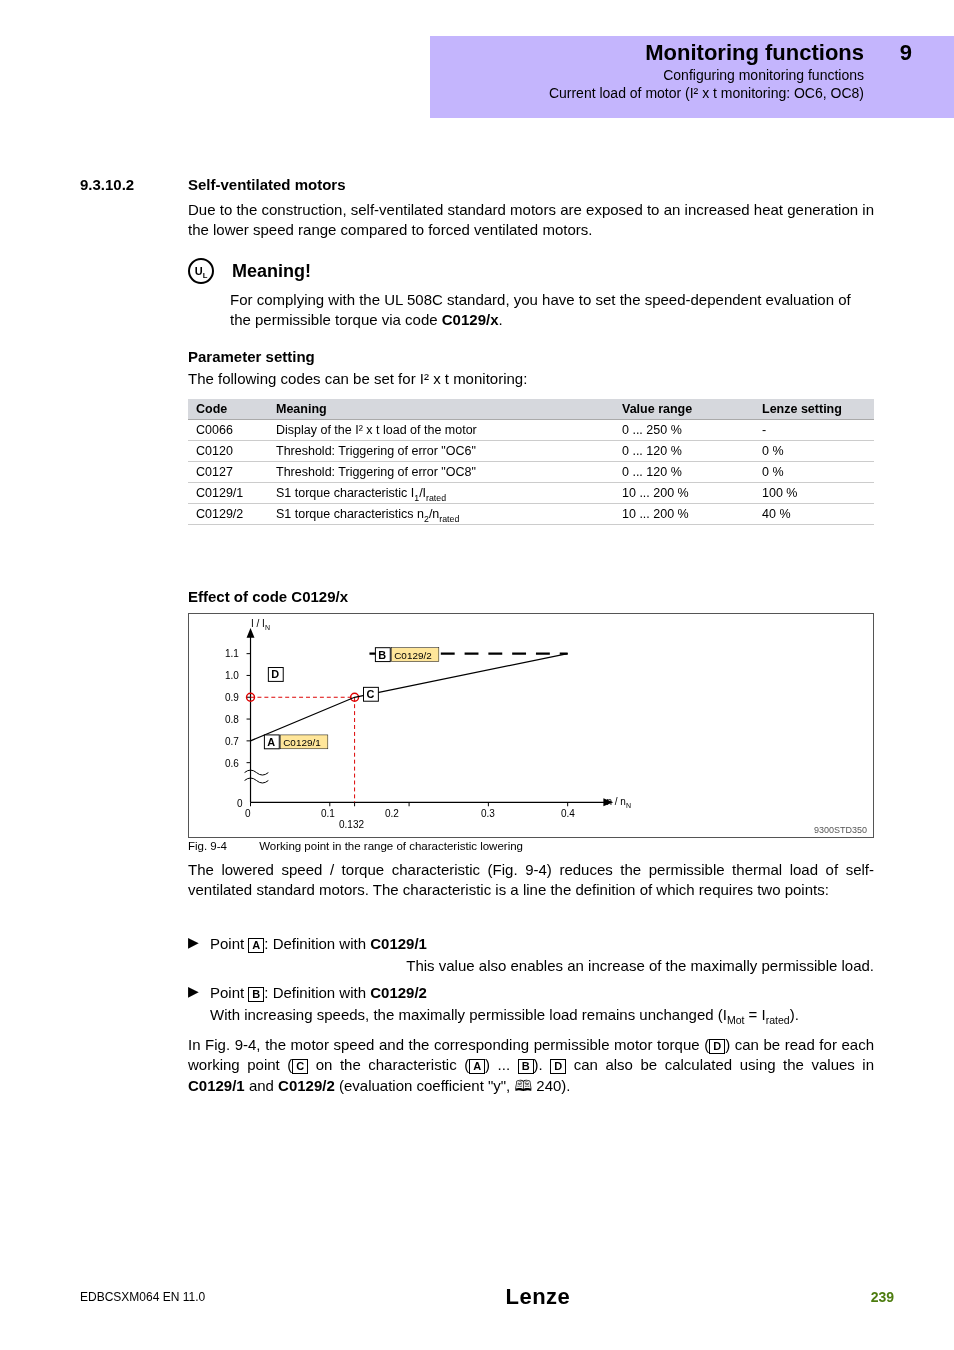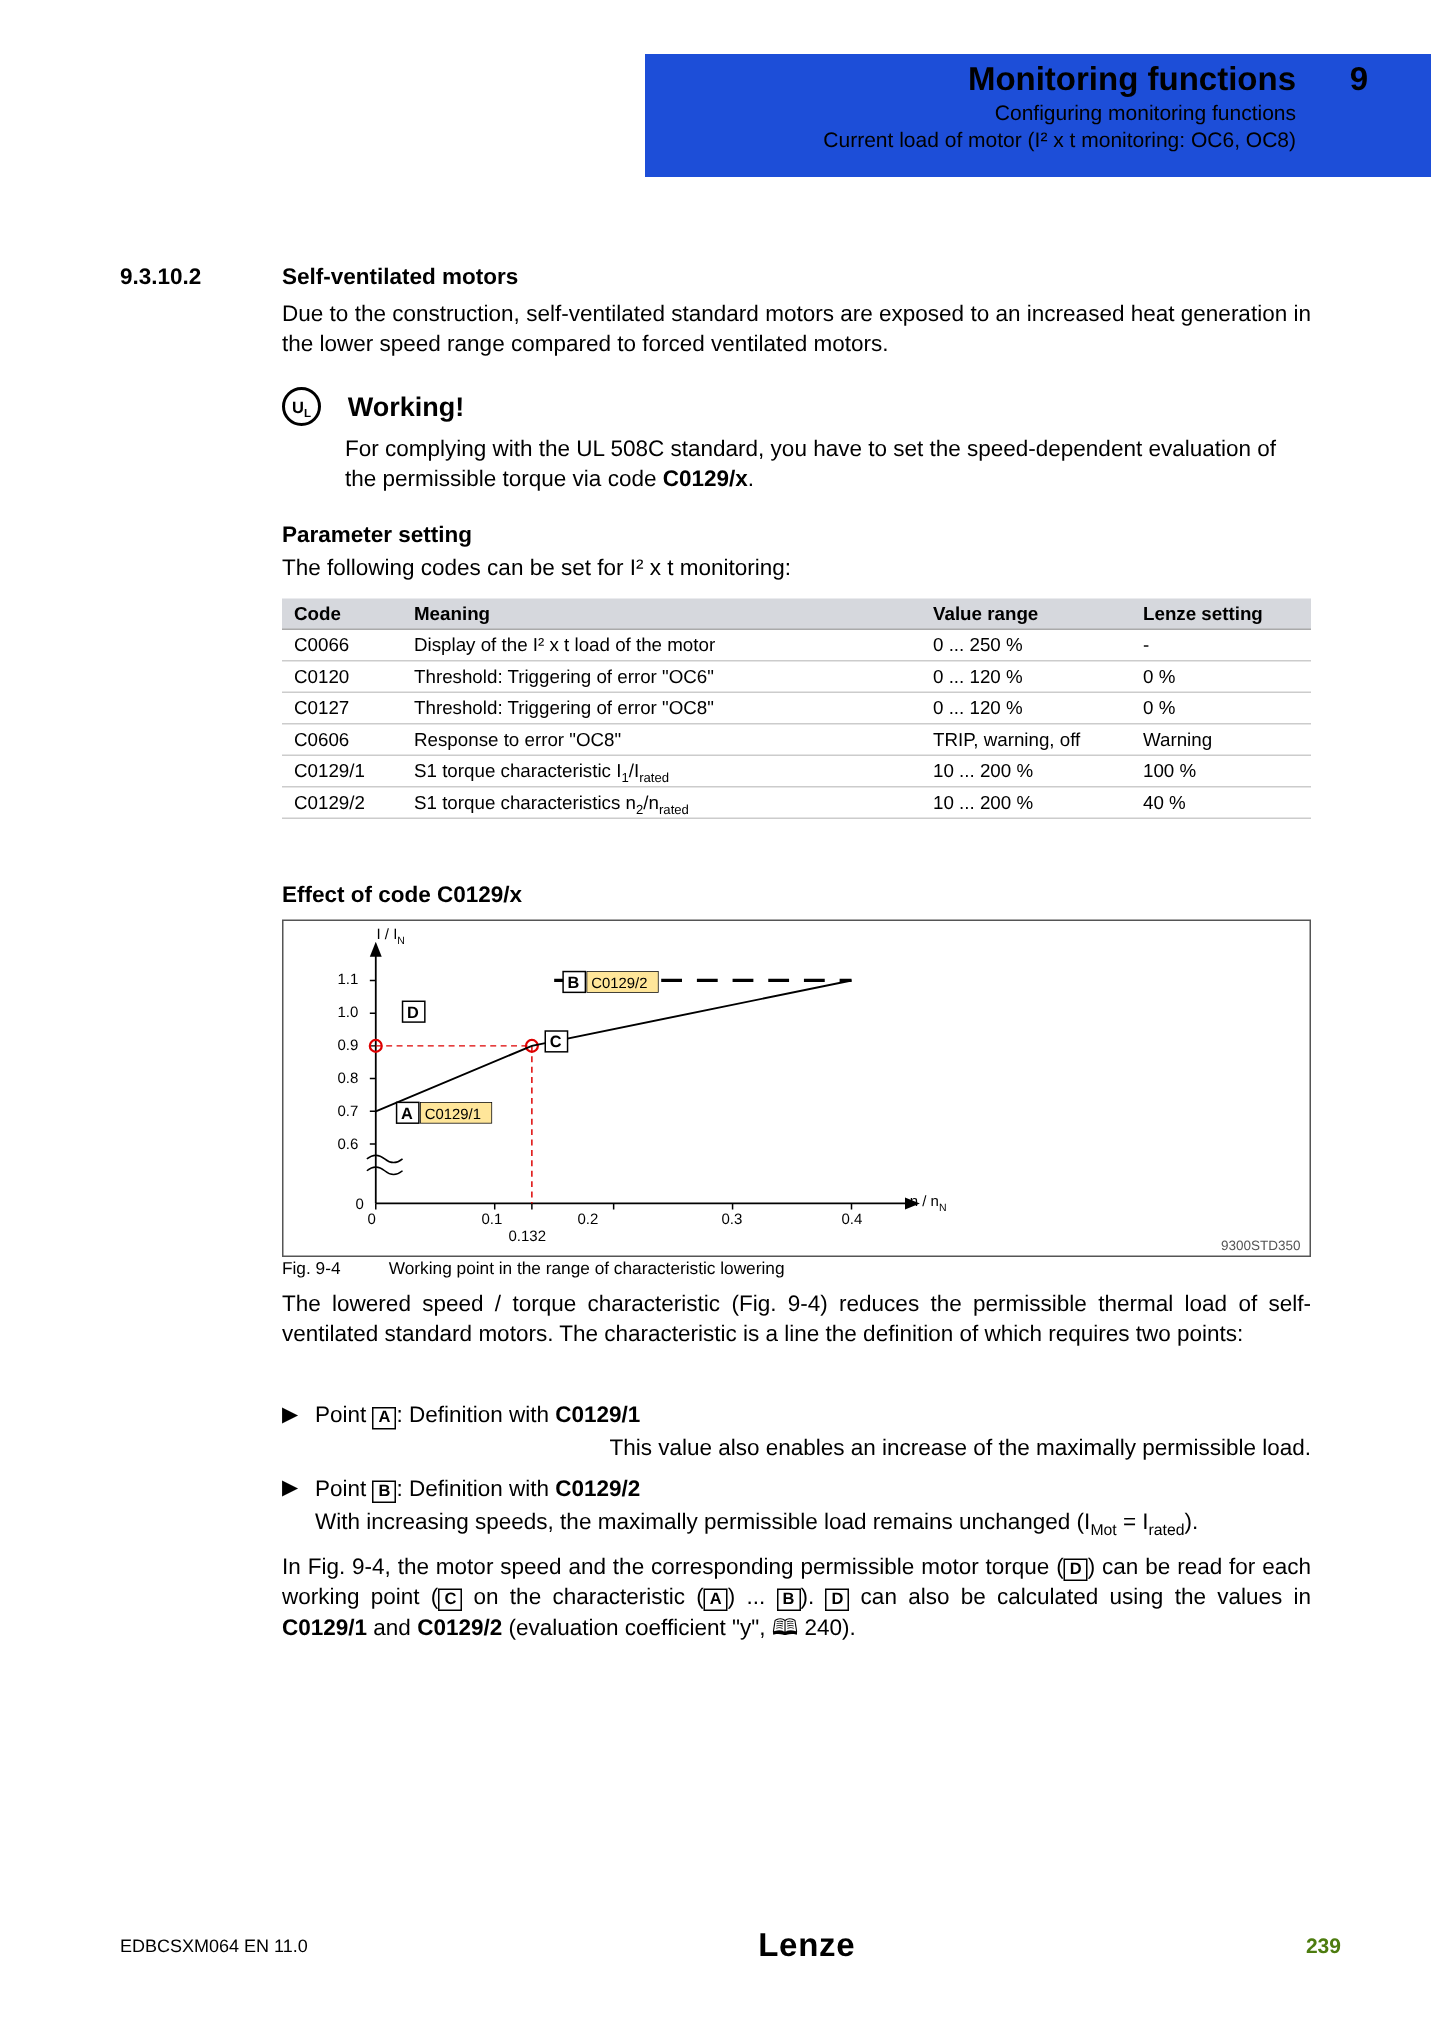--- a/index.html
+++ b/index.html
@@ -7,21 +7,21 @@
       font-family: "Segoe UI", Arial, sans-serif;
       width: 954px;
       height: 1350px;
       background: #fff;
       color: #000;
       position: relative;
       font-size: 14px;
     }
     .header-bar {
       position: absolute; top: 36px; left: 430px; right: 0; height: 82px;
-      background: #1d4ed8;
+      background: #c4b5fd;
       padding: 4px 90px 4px 14px;
       text-align: right;
     }
     .header-title { font-weight: bold; font-size: 22px; color: #000; }
     .header-sub { font-size: 14px; color: #000; line-height: 1.3; }
     .page-number { position: absolute; top: 40px; right: 42px; font-weight: bold; font-size: 22px; }
     .section-num { position: absolute; left: 80px; font-weight: bold; font-size: 15px; text-align: right; }
     .content { position: absolute; left: 188px; right: 80px; }
     .h2 { font-weight: bold; font-size: 15px; }
     .body-text { font-size: 15px; line-height: 1.35; }
@@ -63,21 +63,21 @@
   <div class="header-sub">Current load of motor (I² x t monitoring: OC6, OC8)</div>
 </div>
 <div class="page-number">9</div>
 
 <div class="section-num" style="top:176px;">9.3.10.2</div>
 <div class="content h2" style="top:176px;">Self-ventilated motors</div>
 <div class="content body-text" style="top:200px; text-align: justify;">Due to the construction, self-ventilated standard motors are exposed to an increased heat generation in the lower speed range compared to forced ventilated motors.</div>
 
 <div class="content" style="top:258px;">
   <span class="ul-icon"><span style="font-size:11px"><b>U</b><sub>L</sub></span></span>
-  <span class="warnings-title">Working!</span>
+  <span class="warnings-title">Meaning!</span>
   <div class="indent-block body-text">
     <span>For complying with the UL 508C standard, you have to set the speed-dependent evaluation of the permissible torque via code </span><b>C0129/x</b><span>.</span>
   </div>
 </div>
 
 <div class="content" style="top:348px;">
   <div class="h2" style="font-size:15px;">Parameter setting</div>
   <div class="body-text" style="margin-top:4px;">The following codes can be set for I² x t monitoring:</div>
   <table class="param" style="margin-top:10px;">
     <thead>
@@ -99,26 +99,20 @@
           <td>C0120</td>
           <td>Threshold: Triggering of error "OC6"</td>
           <td>0 ... 120 %</td>
           <td>0 %</td>
         </tr>
       <tr>
           <td>C0127</td>
           <td>Threshold: Triggering of error "OC8"</td>
           <td>0 ... 120 %</td>
           <td>0 %</td>
-        </tr>
-      <tr>
-          <td>C0606</td>
-          <td>Response to error "OC8"</td>
-          <td>TRIP, warning, off</td>
-          <td>Warning</td>
         </tr>
       <tr>
           <td>C0129/1</td>
           <td>S1 torque characteristic I<sub>1</sub>/I<sub>rated</sub></td>
           <td>10 ... 200 %</td>
           <td>100 %</td>
         </tr>
       <tr>
           <td>C0129/2</td>
           <td>S1 torque characteristics n<sub>2</sub>/n<sub>rated</sub></td>

